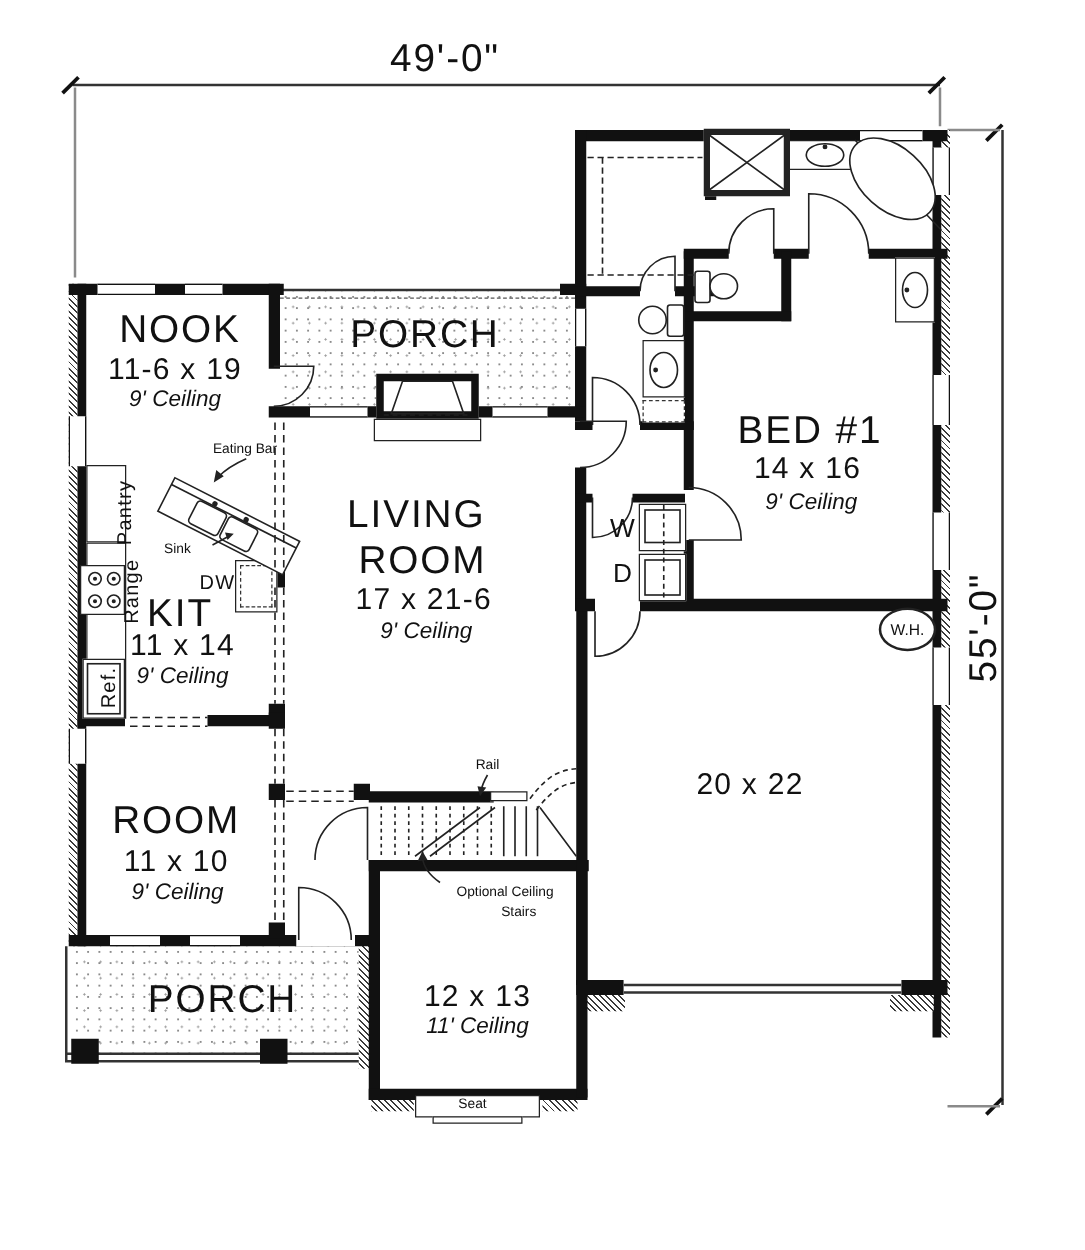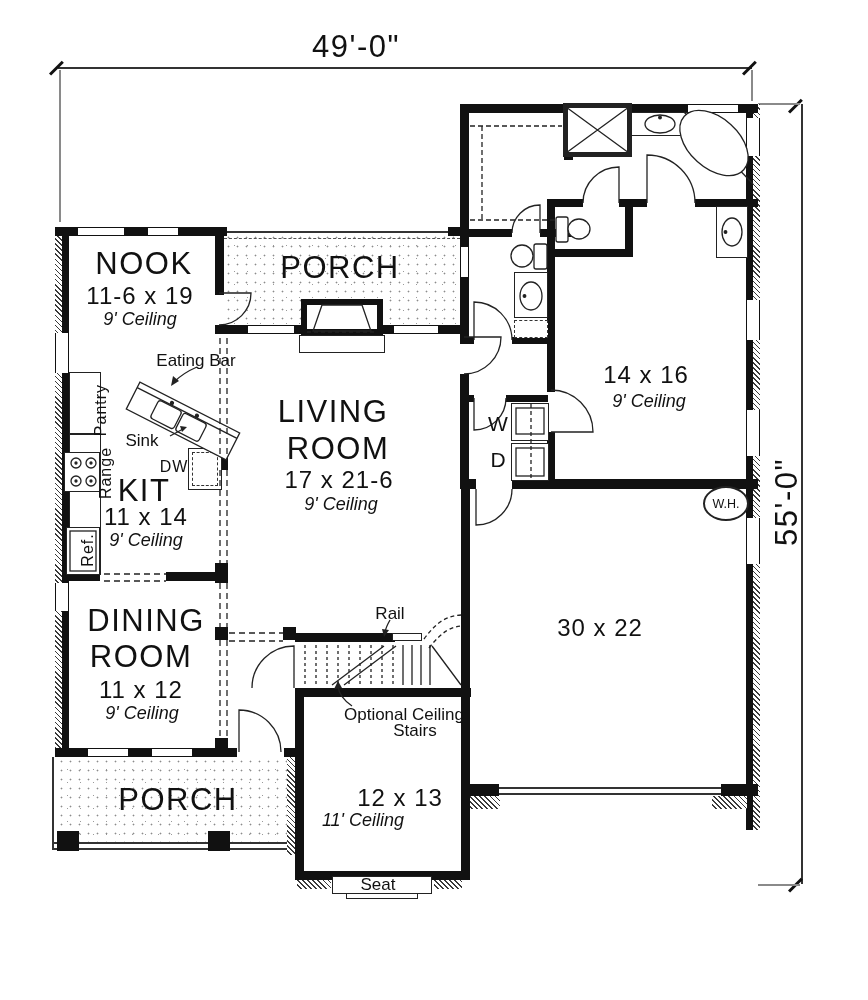--- a/index.html
+++ b/index.html
@@ -21,21 +21,21 @@
   .thin-h{position:absolute;height:1.5px;background:#333;}
   .thin-v{position:absolute;width:1.5px;background:#333;}
   .dashline-h{position:absolute;height:0;border-top:1.5px dashed #555;}
   .tick{position:absolute;width:2.5px;height:18px;background:#111;transform:rotate(45deg);}
   .ext{background:#8a8a8a;}
   .label{position:absolute;white-space:nowrap;transform:translate(-50%,-50%);line-height:1;}
   .vert{transform:translate(-50%,-50%) rotate(-90deg);}
   .t31{font-size:31px;letter-spacing:1.5px;}
   .t24{font-size:24px;letter-spacing:1px;}
   .t18{font-size:18px;}
-  .t15{font-size:17px;}
+  .t15{font-size:11px;}
   .t17{font-size:16px;letter-spacing:1px;}
   .t21{font-size:21px;}
   .it{font-style:italic;}
   .wh-circle{position:absolute;left:703px;top:486px;width:42px;height:31px;background:#fff;border:2px solid #222;
      border-radius:50%;display:flex;align-items:center;justify-content:center;font-size:12.5px;z-index:6;}
   svg.overlay{position:absolute;left:0;top:0;z-index:5;}
   .fireplace{position:absolute;left:301px;top:299px;width:82px;height:36px;background:#fff;border:6px solid #111;box-sizing:border-box;z-index:4;}
   .z4{z-index:4;} .z3{z-index:3;}
   .lab{z-index:7;}
 </style>
@@ -251,41 +251,41 @@
 
   <div class="label t31 lab" style="left:356px;top:46px">49'-0"</div>
   <div class="label t31 vert lab" style="left:786px;top:502px">55'-0"</div>
 
   <div class="label t31 lab" style="left:144px;top:263px">NOOK</div>
   <div class="label t24 lab" style="left:140px;top:296px">11-6 x 19</div>
   <div class="label t18 it lab" style="left:140px;top:319px">9' Ceiling</div>
 
   <div class="label t31 lab" style="left:340px;top:267px">PORCH</div>
 
+  <div class="label t31 lab" style="left:648px;top:344px">BED #1</div>
   <div class="label t24 lab" style="left:646px;top:375px">14 x 16</div>
   <div class="label t18 it lab" style="left:649px;top:401px">9' Ceiling</div>
 
   <div class="label t31 lab" style="left:333px;top:411px">LIVING</div>
   <div class="label t31 lab" style="left:338px;top:448px">ROOM</div>
   <div class="label t24 lab" style="left:339px;top:480px">17 x 21-6</div>
   <div class="label t18 it lab" style="left:341px;top:504px">9' Ceiling</div>
 
   <div class="label t31 lab" style="left:144px;top:490px">KIT</div>
   <div class="label t24 lab" style="left:146px;top:517px">11 x 14</div>
   <div class="label t18 it lab" style="left:146px;top:540px">9' Ceiling</div>
 
-  <div class="label t31 lab" style="left:146px;top:620px">DINING</div>
   <div class="label t31 lab" style="left:141px;top:656px">ROOM</div>
-  <div class="label t24 lab" style="left:141px;top:690px">11 x 12</div>
+  <div class="label t24 lab" style="left:141px;top:690px">11 x 10</div>
   <div class="label t18 it lab" style="left:142px;top:713px">9' Ceiling</div>
 
-  <div class="label t24 lab" style="left:600px;top:628px">30 x 22</div>
-
-  <div class="label t24 lab" style="left:400px;top:798px">12 x 13</div>
-  <div class="label t18 it lab" style="left:363px;top:820px">11' Ceiling</div>
+  <div class="label t24 lab" style="left:600px;top:628px">20 x 22</div>
+
+  <div class="label t24 lab" style="left:382px;top:798px">12 x 13</div>
+  <div class="label t18 it lab" style="left:382px;top:820px">11' Ceiling</div>
 
   <div class="label t31 lab" style="left:178px;top:799px">PORCH</div>
 
   <div class="label t15 lab" style="left:196px;top:360px">Eating Bar</div>
   <div class="label t17 vert lab" style="left:101px;top:410px">Pantry</div>
   <div class="label t15 lab" style="left:142px;top:440px">Sink</div>
   <div class="label t17 vert lab" style="left:106px;top:473px">Range</div>
   <div class="label t17 vert lab" style="left:88px;top:550px">Ref.</div>
   <div class="label t17 lab" style="left:174px;top:467px">DW</div>
   <div class="label t21 lab" style="left:498px;top:423px">W</div>

